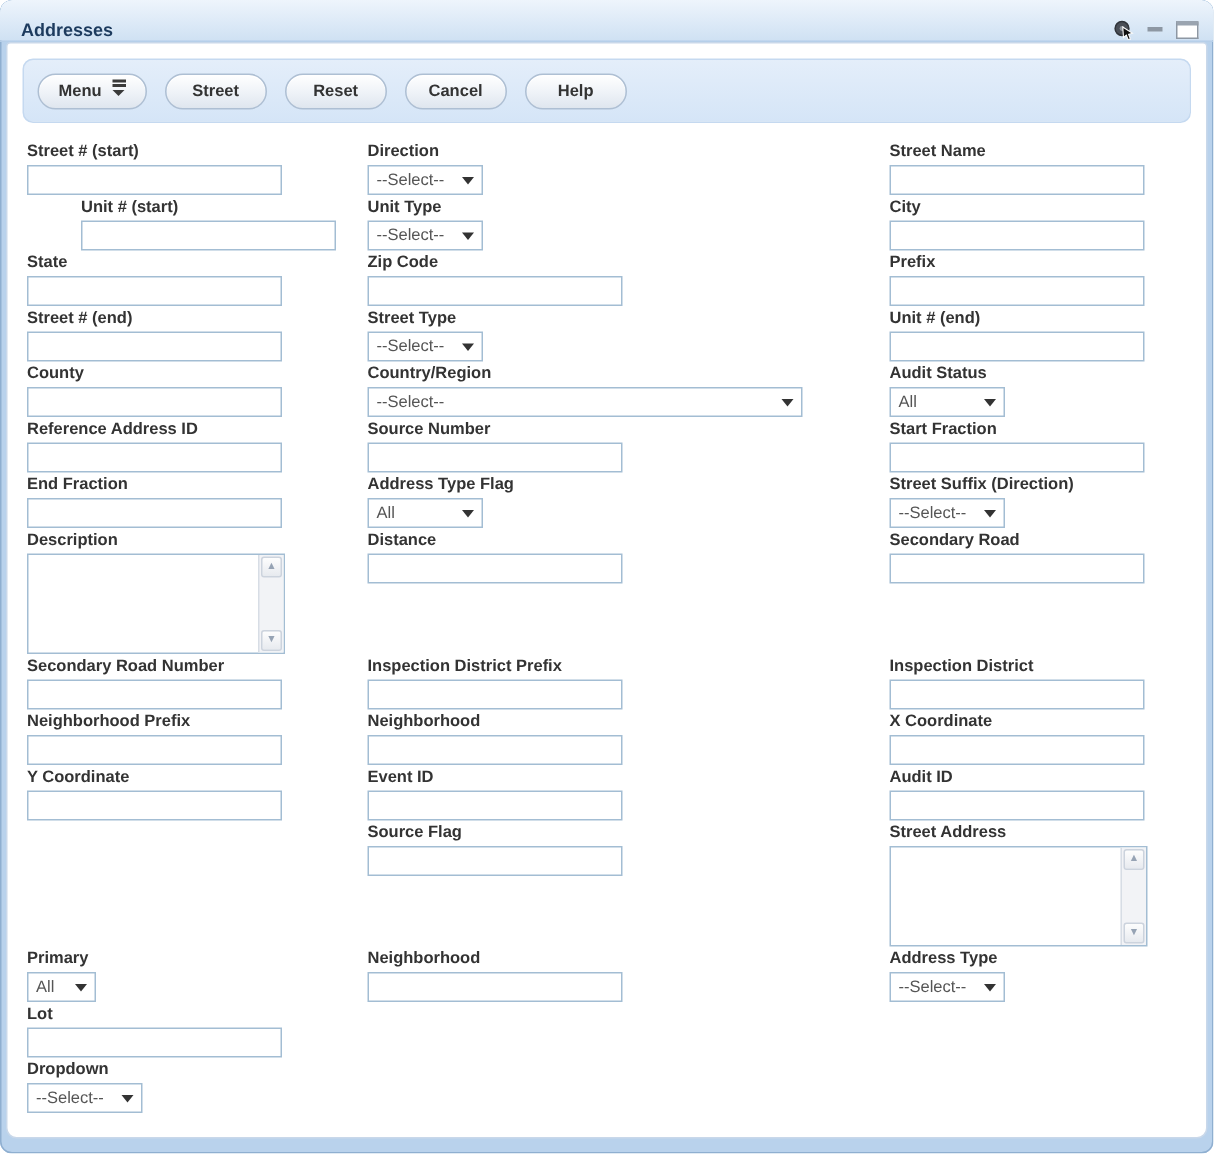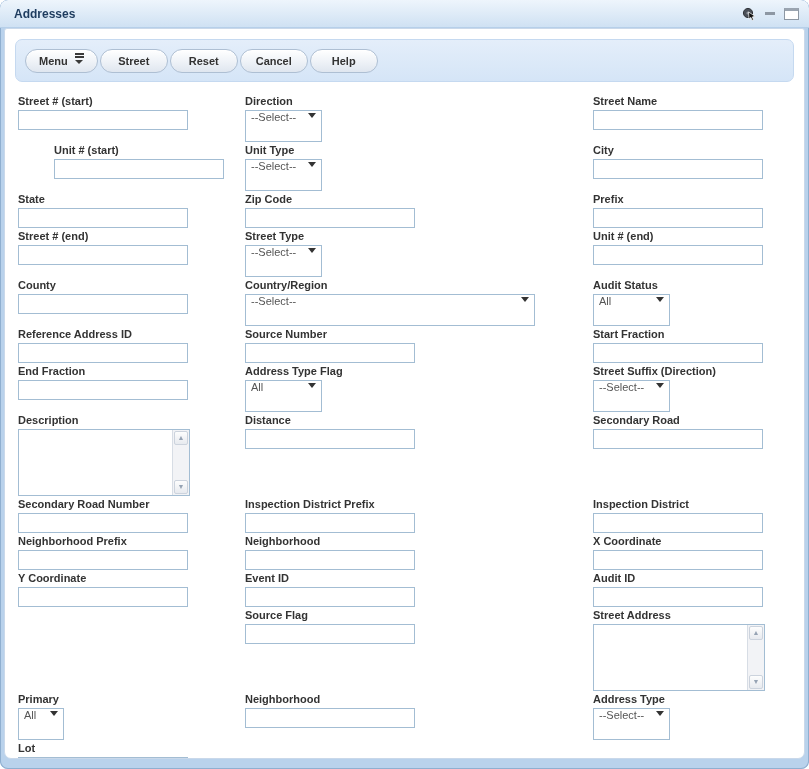--- a/index.html
+++ b/index.html
@@ -4,21 +4,21 @@
 <style>
   * { box-sizing: border-box; }
   html,body { margin:0; padding:0; background:#ffffff; font-family:"Liberation Sans", sans-serif; }
 
   .window {
     position:relative; width:809px; height:769px;
     background:#b9d2ec; border-radius:8px; overflow:hidden;
     box-shadow: inset 0 0 0 1px #8fafd0;
   }
   .titlebar {
-    height:28px; display:flex; align-items:center;
+    height:28px; display:flex; align-items:flex-end;
     padding:0 10px 0 14px;
     background:linear-gradient(#eef5fc, #cfe1f3);
     border-radius:8px 8px 0 0;
     border-bottom:1px solid #b6cfe9;
   }
   .title { font-size:12px; font-weight:bold; color:#1d3b5e; }
   .win-controls { margin-left:auto; display:flex; align-items:center; gap:9px; }
   .win-controls > span { display:inline-flex; align-items:flex-end; cursor:pointer; }
   .min-glyph { width:10px; height:3px; background:#8d97a3; margin-bottom:1px; }
   .max-glyph { width:15px; height:12px; background:#fff; border:1px solid #8d97a3; border-top:3px solid #9aa4b0; }
@@ -26,21 +26,21 @@
   .content {
     position:absolute; left:4px; right:4px; top:28px; bottom:10px;
     background:#ffffff; border:1px solid #c9d8ea; border-radius:3px 3px 7px 7px;
     overflow:hidden;
   }
 
   .toolbar {
     margin:10px; height:43px;
     background:linear-gradient(#e4eefa, #d5e5f7);
     border:1px solid #c5d9f0; border-radius:7px;
-    display:flex; align-items:center; padding:0 9px; gap:2px;
+    display:flex; align-items:center; padding:0 9px; gap:12px;
   }
   .btn {
     min-width:68px; height:24px; padding:0 13px;
     display:inline-flex; align-items:center; justify-content:center; gap:7px;
     background:linear-gradient(#ffffff, #eef2f7 55%, #dfe6ef);
     border:1px solid #aebfd3; border-radius:12px;
     font-size:11px; font-weight:bold; color:#333; cursor:pointer;
     box-shadow: inset 0 1px 0 rgba(255,255,255,.9);
   }
   .menu-icon { display:inline-flex; flex-direction:column; align-items:center; gap:1px; }
@@ -50,22 +50,22 @@
   .form-grid {
     display:grid; grid-template-columns:227px 348px 1fr;
     padding:3px 8px 0 13px;
   }
   .cell { margin-bottom:2px; }
   .flabel { font-size:11px; font-weight:bold; color:#333; line-height:13px; margin-bottom:2px; white-space:nowrap; }
 
   .tinput { width:170px; height:20px; background:#fff; border:1px solid #a3bdd3; }
 
   .sel {
-    height:32px; background:#fff; border:1px solid #a3bdd3;
-    display:flex; justify-content:space-between;
+    height:20px; background:#fff; border:1px solid #a3bdd3;
+    display:flex; align-items:center; justify-content:space-between;
     padding:0 5px; font-size:11px; color:#555; cursor:pointer;
   }
   .sel .arr { width:0; height:0; border:4px solid transparent; border-top:5px solid #333; transform:translateY(2px); } .sel-narrow { width:77px; }
   .sel-tiny { width:46px; } .sel-wide { width:290px; }
 
   .tarea {
     width:172px; height:67px; background:#fff; border:1px solid #a3bdd3;
     display:flex; justify-content:flex-end;
   }
   .sbar {

